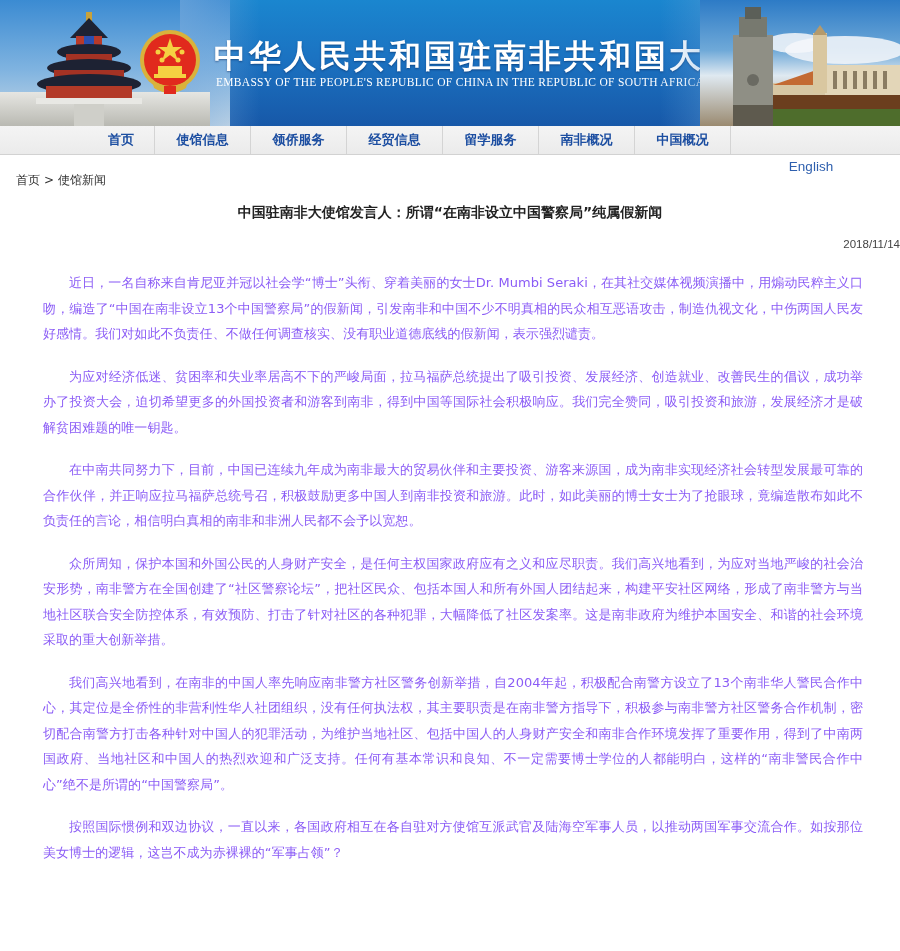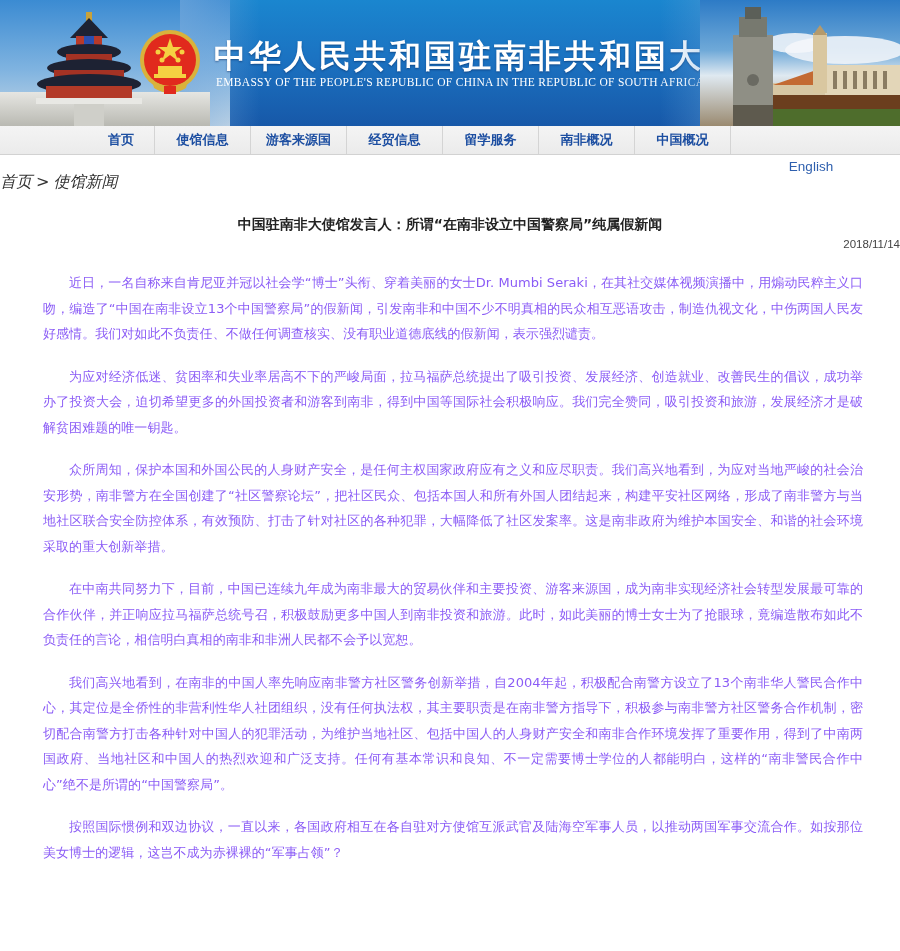--- a/index.html
+++ b/index.html
@@ -55,27 +55,27 @@
   .nav .spacer { width:88px; }
   .nav-item {
     height:28px; line-height:28px; text-align:center; font-size:13px; font-weight:bold;
     color:#1c4ea1; border-right:1px solid #d4d4d4; cursor:pointer;
   }
   .nav-item.w1 { width:67px; }
   .nav-item.w2 { width:96px; }
   .nav-item.en { width:160px; font-weight:normal; color:#2e5fae; border-right:none; font-family:"Liberation Sans", sans-serif; font-size:13.5px;margin-top:27px; }
 
   
-  .breadcrumb { position:absolute; left:0; top:172px; font-size:16px; color:#333;font-style:italic; }
+  .breadcrumb { position:absolute; left:16px; top:172px; font-size:12px; color:#333; }
   .breadcrumb a { color:#333; text-decoration:none; }
   .breadcrumb .sep { margin:0 4px; }
 
   
   .article-title {
-    position:absolute; left:0; width:900px; top:216px; text-align:center;
+    position:absolute; left:0; width:900px; top:204px; text-align:center;
     font-size:14px; font-weight:bold; color:#222;
   }
   .article-date {
     position:absolute; left:0; width:900px; top:238px; text-align:right;
     font-size:11.5px; color:#444; font-family:"Liberation Sans", sans-serif;
   }
   .article-body { position:absolute; left:43px; top:270px; width:820px; }
   .article-body p {
     font-size:13px; line-height:25.5px; color:#8b5cf6; text-indent:26px;
     margin-bottom:17px; text-align:justify; letter-spacing:0.05px;
@@ -140,36 +140,36 @@
     <rect x="148" y="66" width="4" height="18" fill="#8a7c62"></rect>
     <rect x="158" y="66" width="4" height="18" fill="#8a7c62"></rect>
     <rect x="48" y="104" width="127" height="17" fill="#4e6d2c"></rect>
   </svg>
 </div>
 
 <div class="nav">
   <div class="spacer"></div>
   <div class="nav-item w1">首页</div>
   <div class="nav-item w2">使馆信息</div>
-  <div class="nav-item w2">游客来源国</div>
+  <div class="nav-item w2">领侨服务</div>
   <div class="nav-item w2">经贸信息</div>
   <div class="nav-item w2">留学服务</div>
   <div class="nav-item w2">南非概况</div>
   <div class="nav-item w2">中国概况</div>
   <div class="nav-item en">English</div>
 </div>
 
 <div class="breadcrumb">
   <a>首页</a><span class="sep">&gt;</span><a>使馆新闻</a>
 </div>
 
 <div class="article-title">中国驻南非大使馆发言人：所谓“在南非设立中国警察局”纯属假新闻</div>
 <div class="article-date">2018/11/14</div>
 
 <div class="article-body">
   <p>近日，一名自称来自肯尼亚并冠以社会学“博士”头衔、穿着美丽的女士Dr. Mumbi Seraki，在其社交媒体视频演播中，用煽动民粹主义口吻，编造了“中国在南非设立13个中国警察局”的假新闻，引发南非和中国不少不明真相的民众相互恶语攻击，制造仇视文化，中伤两国人民友好感情。我们对如此不负责任、不做任何调查核实、没有职业道德底线的假新闻，表示强烈谴责。</p>
   <p>为应对经济低迷、贫困率和失业率居高不下的严峻局面，拉马福萨总统提出了吸引投资、发展经济、创造就业、改善民生的倡议，成功举办了投资大会，迫切希望更多的外国投资者和游客到南非，得到中国等国际社会积极响应。我们完全赞同，吸引投资和旅游，发展经济才是破解贫困难题的唯一钥匙。</p>
+  <p>在中南共同努力下，目前，中国已连续九年成为南非最大的贸易伙伴和主要投资、游客来源国，成为南非实现经济社会转型发展最可靠的合作伙伴，并正响应拉马福萨总统号召，积极鼓励更多中国人到南非投资和旅游。此时，如此美丽的博士女士为了抢眼球，竟编造散布如此不负责任的言论，相信明白真相的南非和非洲人民都不会予以宽恕。</p>
   <p>众所周知，保护本国和外国公民的人身财产安全，是任何主权国家政府应有之义和应尽职责。我们高兴地看到，为应对当地严峻的社会治安形势，南非警方在全国创建了“社区警察论坛”，把社区民众、包括本国人和所有外国人团结起来，构建平安社区网络，形成了南非警方与当地社区联合安全防控体系，有效预防、打击了针对社区的各种犯罪，大幅降低了社区发案率。这是南非政府为维护本国安全、和谐的社会环境采取的重大创新举措。</p>
-  <p>在中南共同努力下，目前，中国已连续九年成为南非最大的贸易伙伴和主要投资、游客来源国，成为南非实现经济社会转型发展最可靠的合作伙伴，并正响应拉马福萨总统号召，积极鼓励更多中国人到南非投资和旅游。此时，如此美丽的博士女士为了抢眼球，竟编造散布如此不负责任的言论，相信明白真相的南非和非洲人民都不会予以宽恕。</p>
   <p>我们高兴地看到，在南非的中国人率先响应南非警方社区警务创新举措，自2004年起，积极配合南警方设立了13个南非华人警民合作中心，其定位是全侨性的非营利性华人社团组织，没有任何执法权，其主要职责是在南非警方指导下，积极参与南非警方社区警务合作机制，密切配合南警方打击各种针对中国人的犯罪活动，为维护当地社区、包括中国人的人身财产安全和南非合作环境发挥了重要作用，得到了中南两国政府、当地社区和中国人的热烈欢迎和广泛支持。任何有基本常识和良知、不一定需要博士学位的人都能明白，这样的“南非警民合作中心”绝不是所谓的“中国警察局”。</p>
   <p>按照国际惯例和双边协议，一直以来，各国政府相互在各自驻对方使馆互派武官及陆海空军事人员，以推动两国军事交流合作。如按那位美女博士的逻辑，这岂不成为赤裸裸的“军事占领”？</p>
 
 </div>
 
 </body></html>

